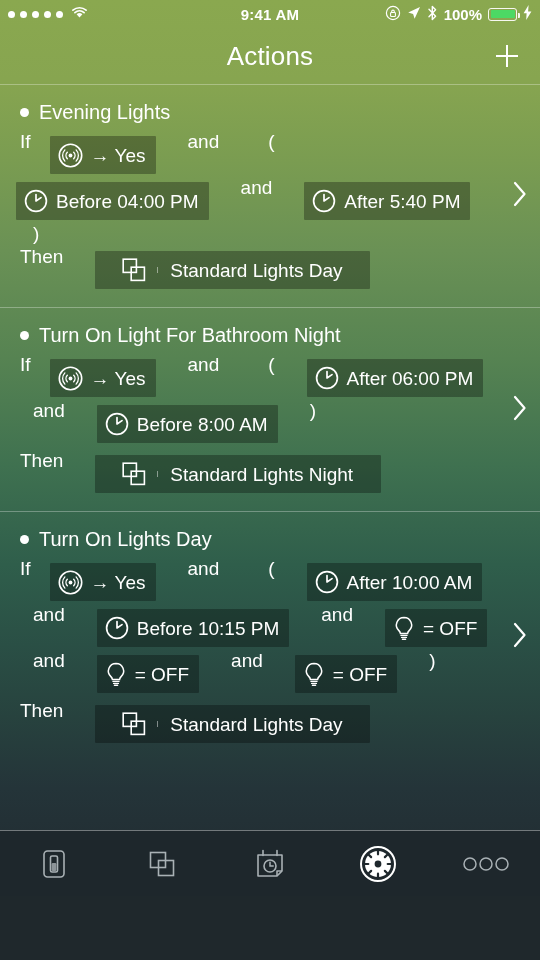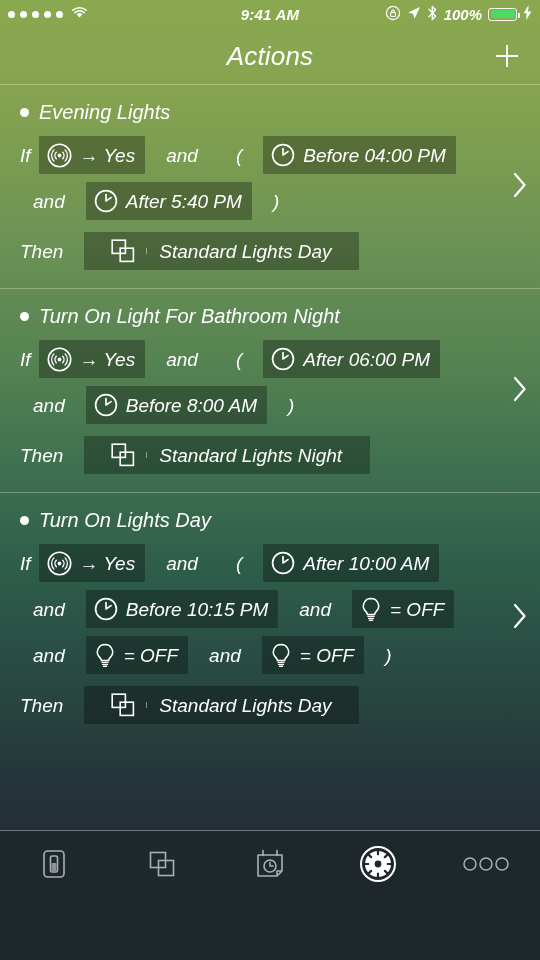--- a/index.html
+++ b/index.html
@@ -19,21 +19,20 @@
         #6a9155 28%,
         #568352 40%,
         #3f7150 52%,
         #2f5e4b 63%,
         #2a4f45 72%,
         #27423e 80%,
         #243439 88%,
         #222e33 95%,
         #212c31 100%);
     overflow: hidden;
-    font-style: italic;
   }
 
   
   .statusbar {
     position: relative;
     height: 28px;
     display: flex;
     align-items: center;
     padding: 0 8px;
     color: #ffffff;
@@ -84,22 +83,22 @@
     border-top: 1px solid rgba(255,255,255,.30);
   }
   .row:first-child { border-top: 1px solid rgba(255,255,255,.30); }
   .row-title {
     display: flex; align-items: center; gap: 10px;
     font-size: 20px; color: #fff; margin: 6px 0 8px 6px;
   }
   .bullet { width: 9px; height: 9px; border-radius: 50%; background: #fff; flex: 0 0 auto; }
 
   .expr {
-    display: flex; flex-wrap: wrap; align-items: center;
-    gap: 0px 0px;
+    display: flex; flex-wrap: wrap; 
+    gap: 0px 11px;
     line-height: 1;
   }
   .kw {
     color: #fff; font-size: 19px; padding: 0 19px; white-space: nowrap;
   }
   .kw.tight { padding: 0 6px; }
   .pill {
     display: inline-flex; align-items: center;
     background: rgba(0,0,0,.30);
     border-radius: 1px;

